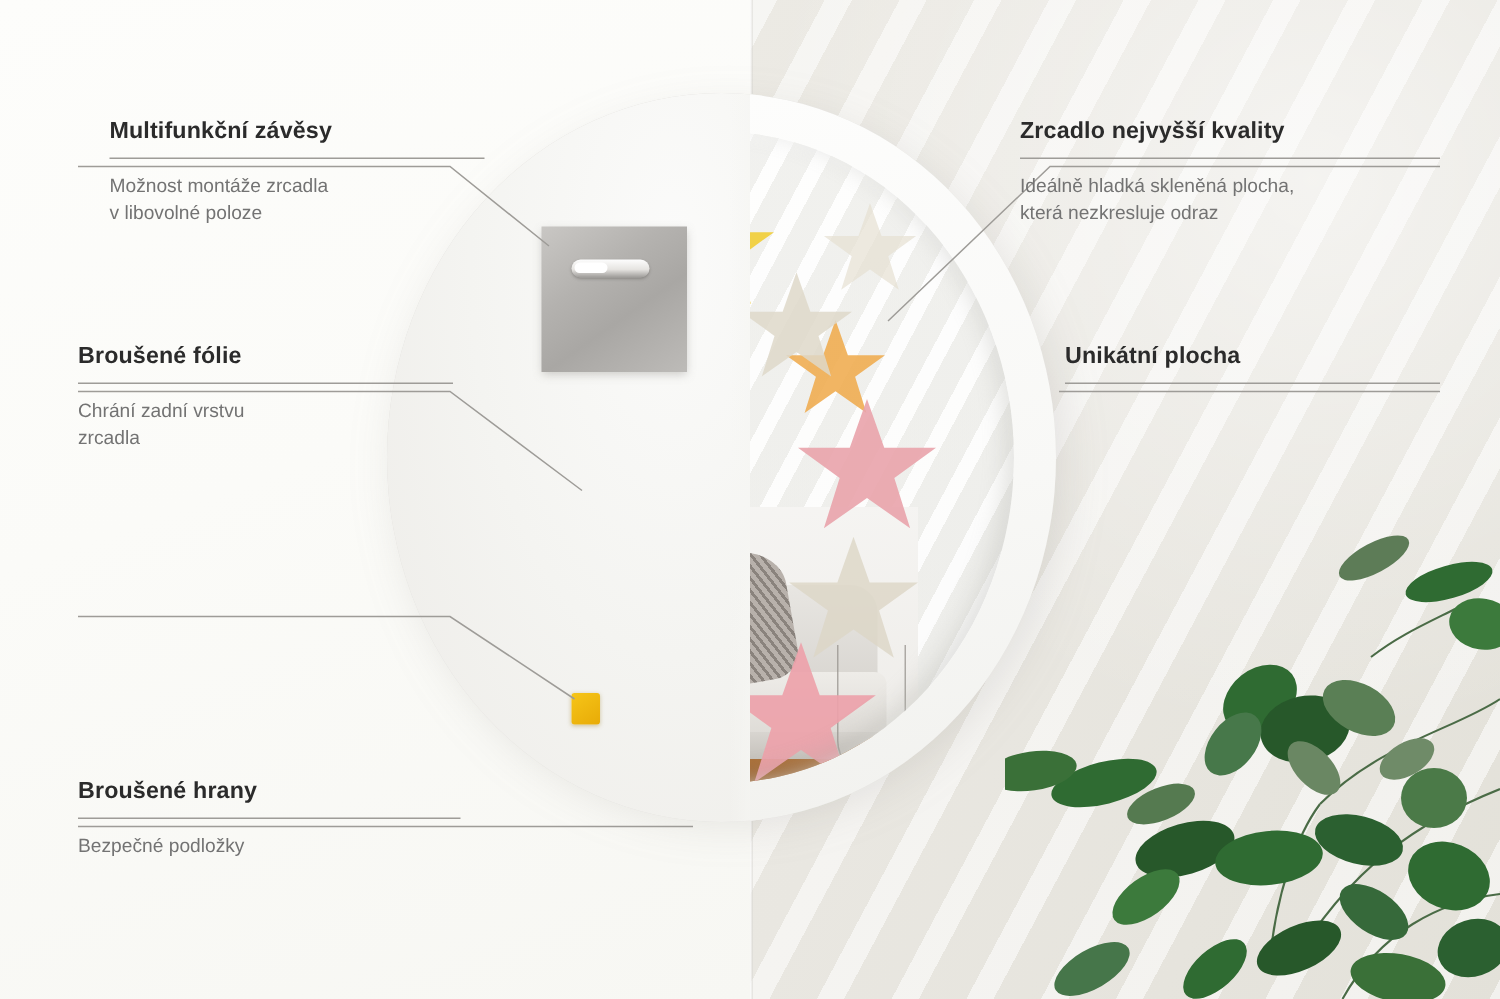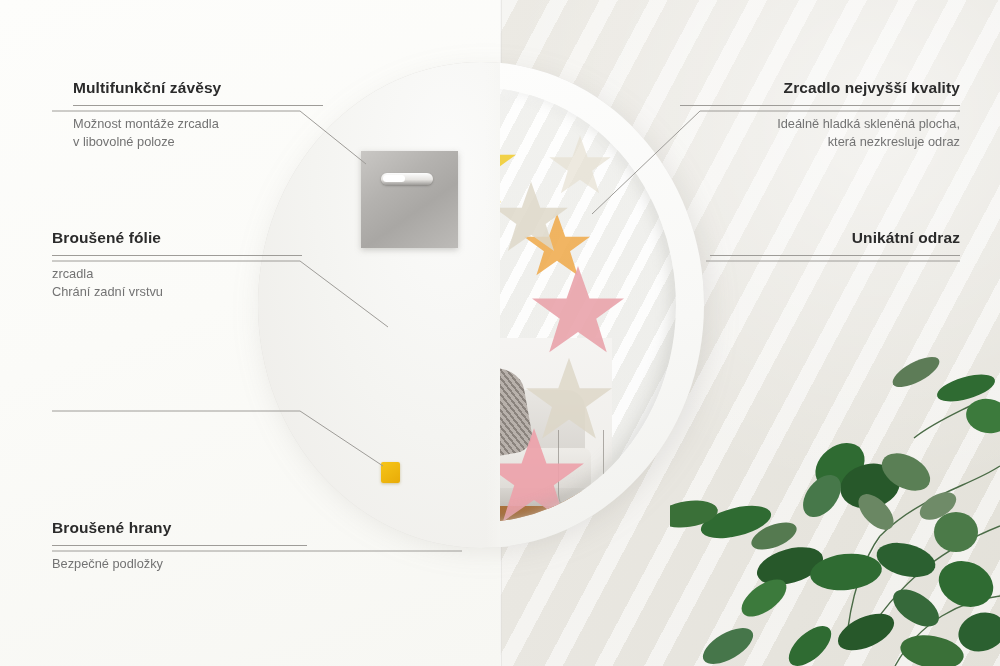--- a/index.html
+++ b/index.html
@@ -81,21 +81,21 @@
   .hanger-slot:after{content:"";position:absolute;left:2px;top:2px;width:22px;height:7px;
     border-radius:4px;background:#fff;}
   .spacer{position:absolute;left:123px;top:400px;width:19px;height:21px;border-radius:2px;
     background:linear-gradient(145deg,#f6c518,#e8ab07);box-shadow:0 1px 3px rgba(140,110,0,.35);}
 
   
   .callout{position:absolute;}
   .callout .c-title{font-size:15.5px;font-weight:bold;color:#2b2b2b;letter-spacing:.1px;line-height:1.28;}
   .callout .c-rule{height:1px;background:#9e9c98;margin-top:7px;}
   .callout .c-body{font-size:12.8px;color:#737373;line-height:1.45;margin-top:9px;font-weight:400;}
-  .callout.right{text-align:right;}
+  .callout.right{}
 
   
   .leader{position:absolute;overflow:visible;pointer-events:none;}
   .leader path{fill:none;stroke:#9e9c98;stroke-width:1;}
 
   
   #foliage{position:absolute;right:0;bottom:0;width:330px;height:320px;}
 </style>
 </head>
 <body>
@@ -200,22 +200,22 @@
     <div class="c-body">
       <div>Možnost montáže zrcadla</div>
       <div>v libovolné poloze</div>
     </div>
   </div>
 
   <div class="callout" style="left:52px;top:228px;width:250px;">
     <div class="c-title">Broušené fólie</div>
     <div class="c-rule"></div>
     <div class="c-body">
+      <div>Chrání zadní vrstvu</div>
       <div>zrcadla</div>
-      <div>Chrání zadní vrstvu</div>
     </div>
   </div>
 
 
   <div class="callout" style="left:52px;top:518px;width:255px;">
     <div class="c-title">Broušené hrany</div>
     <div class="c-rule"></div>
     <div class="c-body">
       <div>Bezpečné podložky</div>
     </div>
@@ -224,21 +224,21 @@
   <div class="callout right" style="left:680px;top:78px;width:280px;">
     <div class="c-title">Zrcadlo nejvyšší kvality</div>
     <div class="c-rule"></div>
     <div class="c-body">
       <div>Ideálně hladká skleněná plocha,</div>
       <div>která nezkresluje odraz</div>
     </div>
   </div>
 
   <div class="callout right" style="left:710px;top:228px;width:250px;">
-    <div class="c-title">Unikátní odraz</div>
+    <div class="c-title">Unikátní plocha</div>
     <div class="c-rule"></div>
     <div class="c-body">
     </div>
   </div>
 
   <svg id="foliage" viewBox="0 0 330 320">
     <g stroke="#4a6b46" stroke-width="1.4" fill="none">
       <path d="M330 180 C280 200 230 230 190 300"></path>
       <path d="M330 120 C300 140 250 150 210 190"></path>
       <path d="M330 250 C290 255 250 275 225 320"></path>

